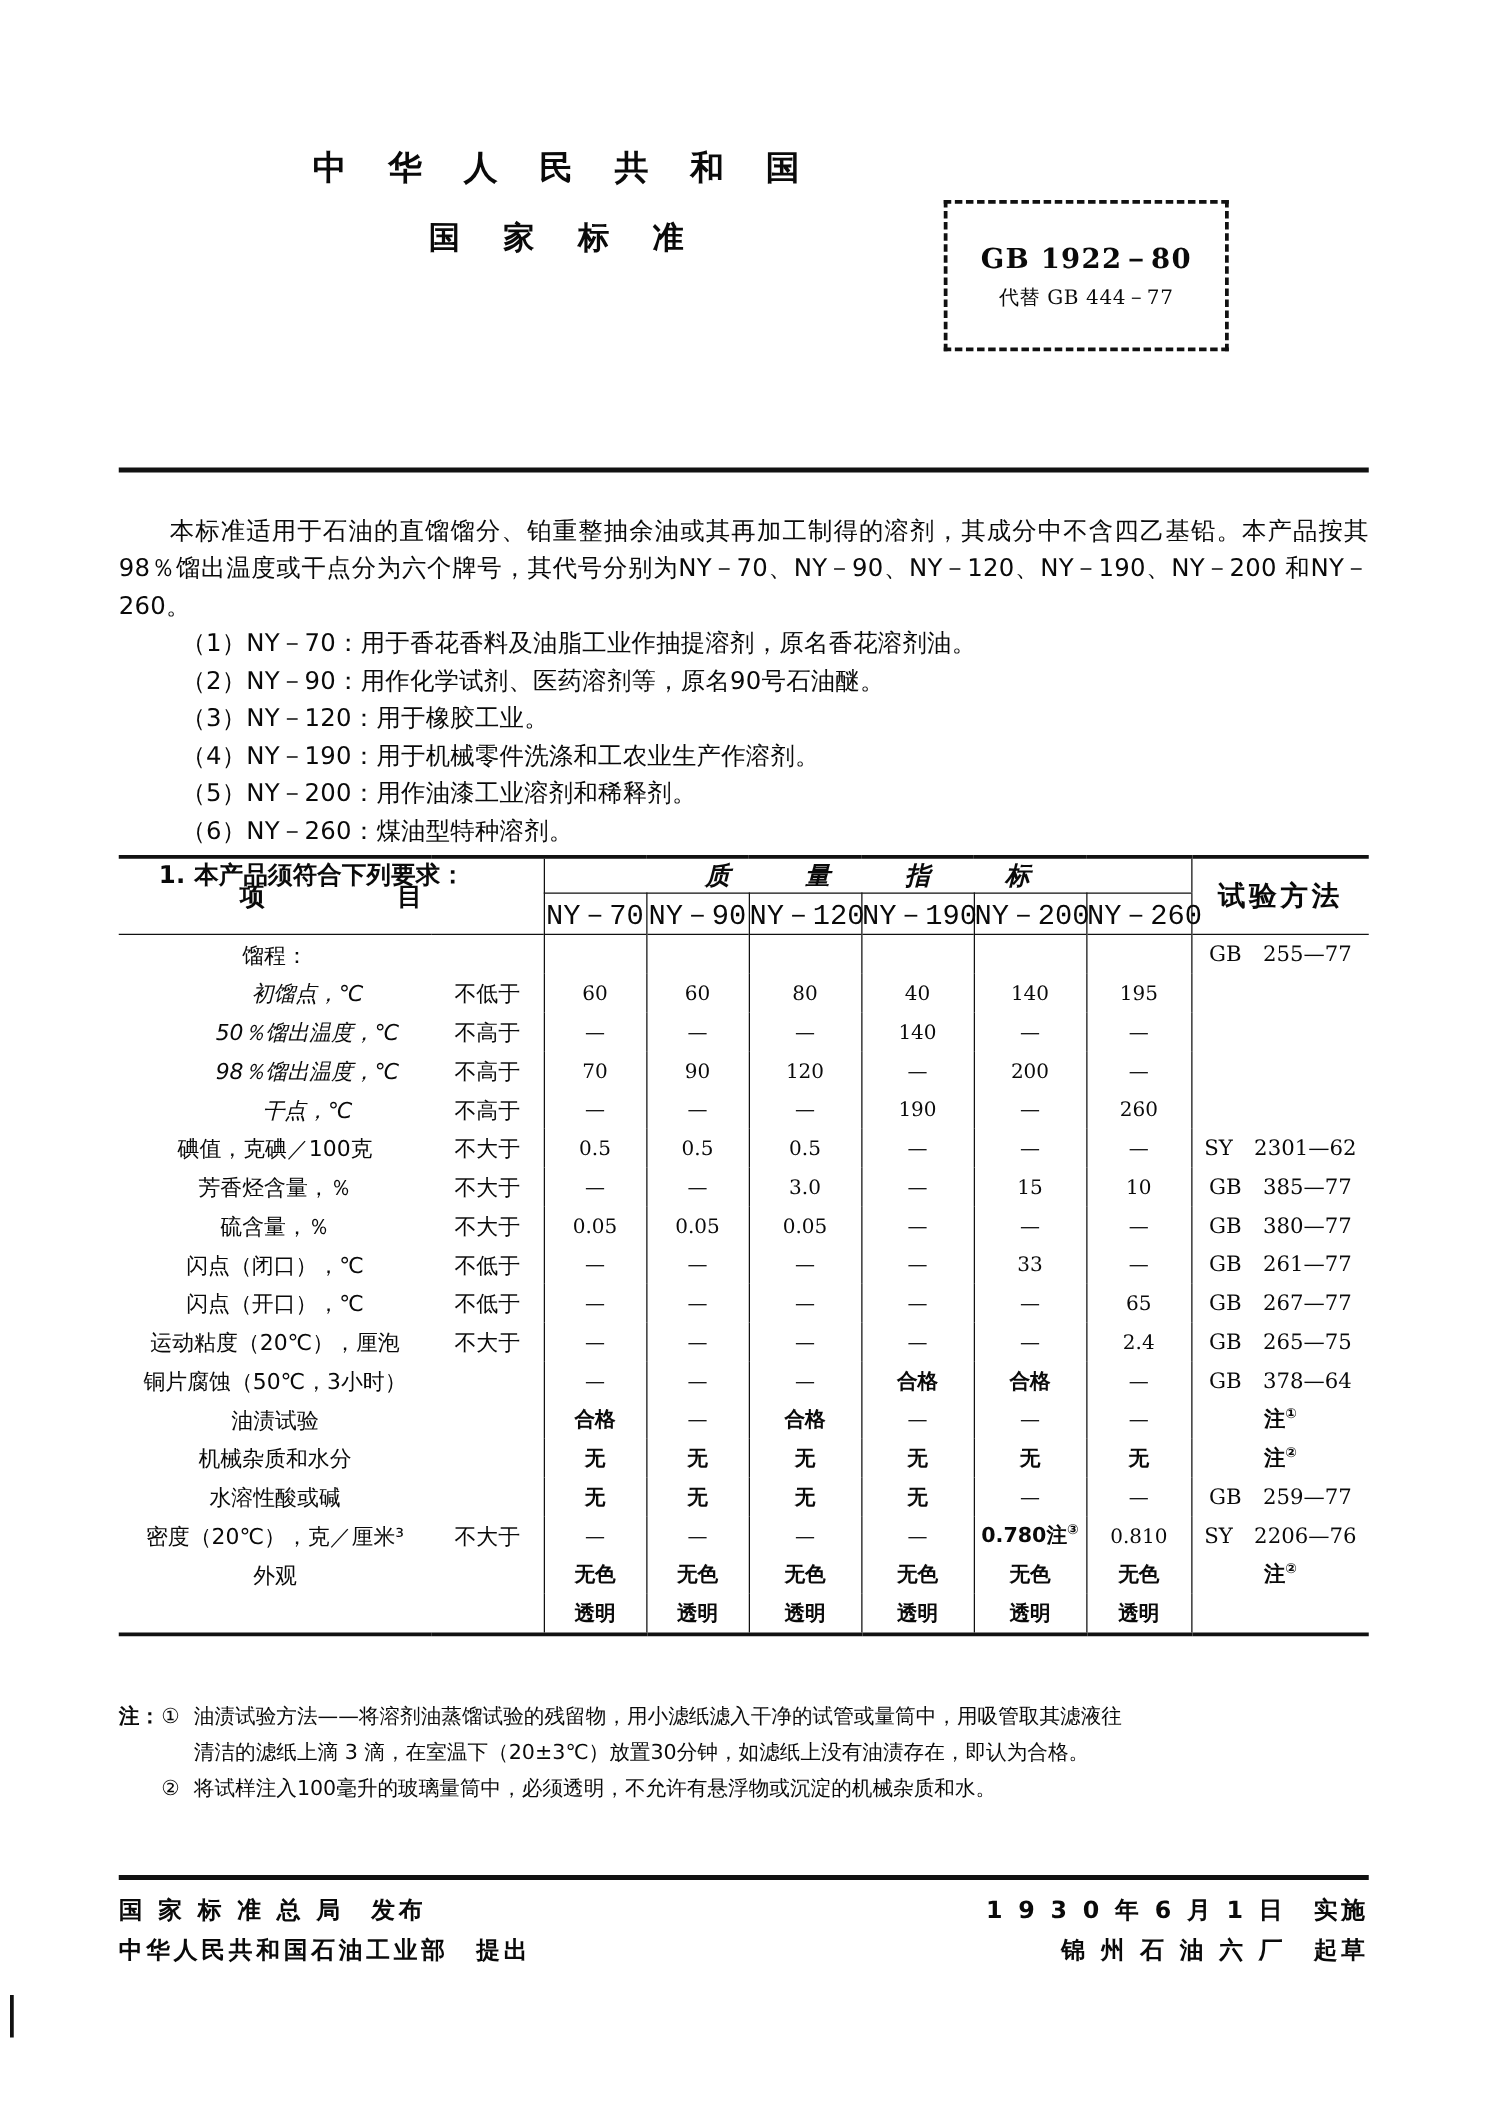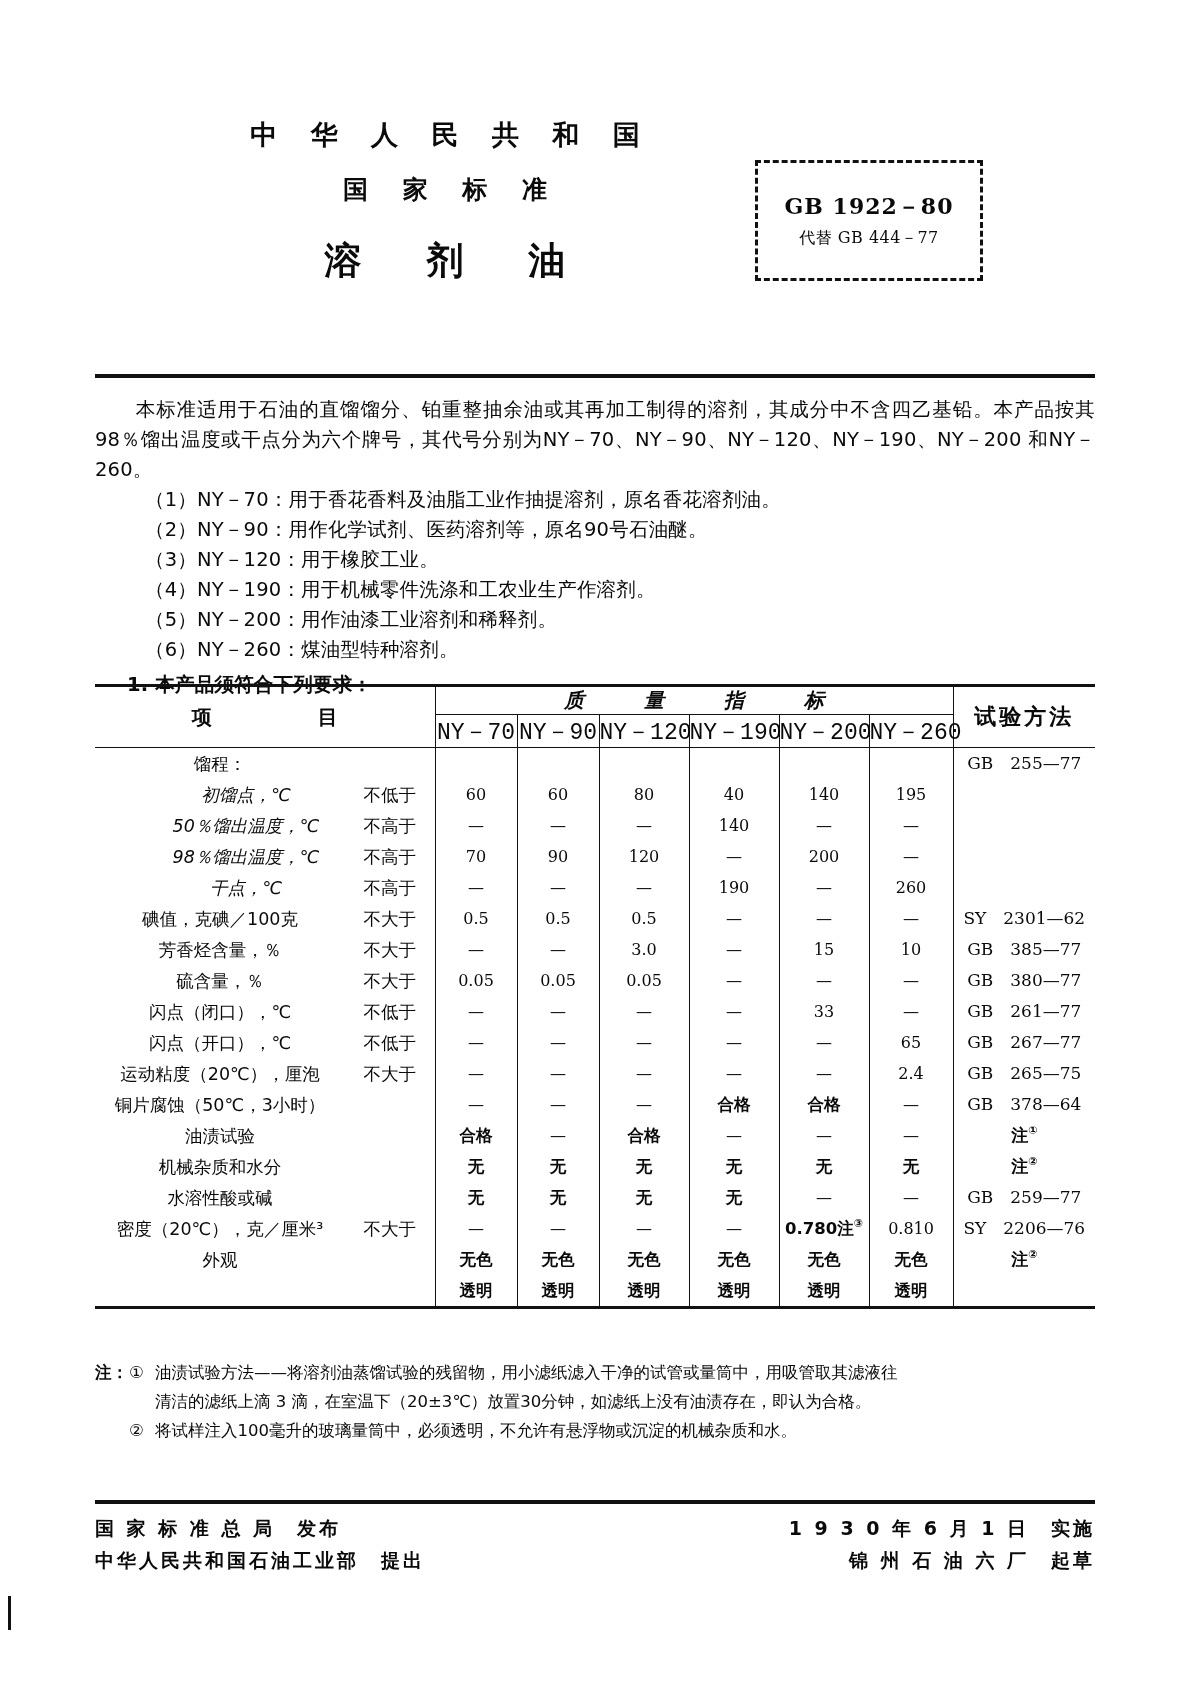--- a/index.html
+++ b/index.html
@@ -90,21 +90,21 @@
     position: absolute;
     left: 95px;
     width: 1000px;
     height: 4px;
     background: #111;
   }
 
   
   .body-zone {
     position: absolute;
-    left: 95px; top: 395px;
+    left: 95px; top: 410px;
     width: 1000px;
     font-size: 19.5px;
     line-height: 30px;
   }
   .para {
     text-align: justify;
     letter-spacing: 0.2px;
   }
   .para .ind { display:inline-block; width: 40px; }
   .list-item {
@@ -214,21 +214,20 @@
 </style>
 </head>
 <body>
 
 <div class="page">
 
   <div class="header-zone">
     <div class="title-block">
       <div class="nation-line">中 华 人 民 共 和 国</div>
       <div class="std-line">国 家 标 准</div>
-      <div class="doc-title">溶 剂 油</div>
     </div>
     <div class="code-box">
       <div class="code-main">GB 1922－80</div>
       <div class="code-sub">代替 GB 444－77</div>
     </div>
   </div>
 
   <div class="rule-thick" style="top:374px;"></div>
 
   <div class="body-zone">

